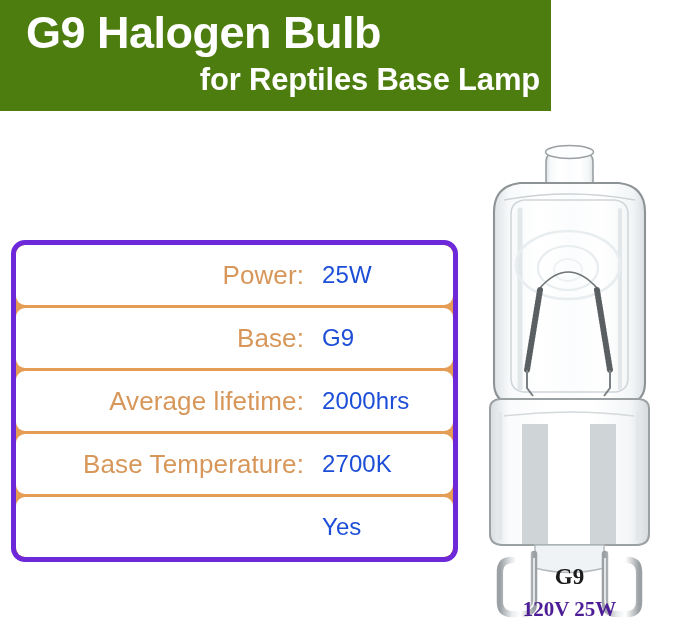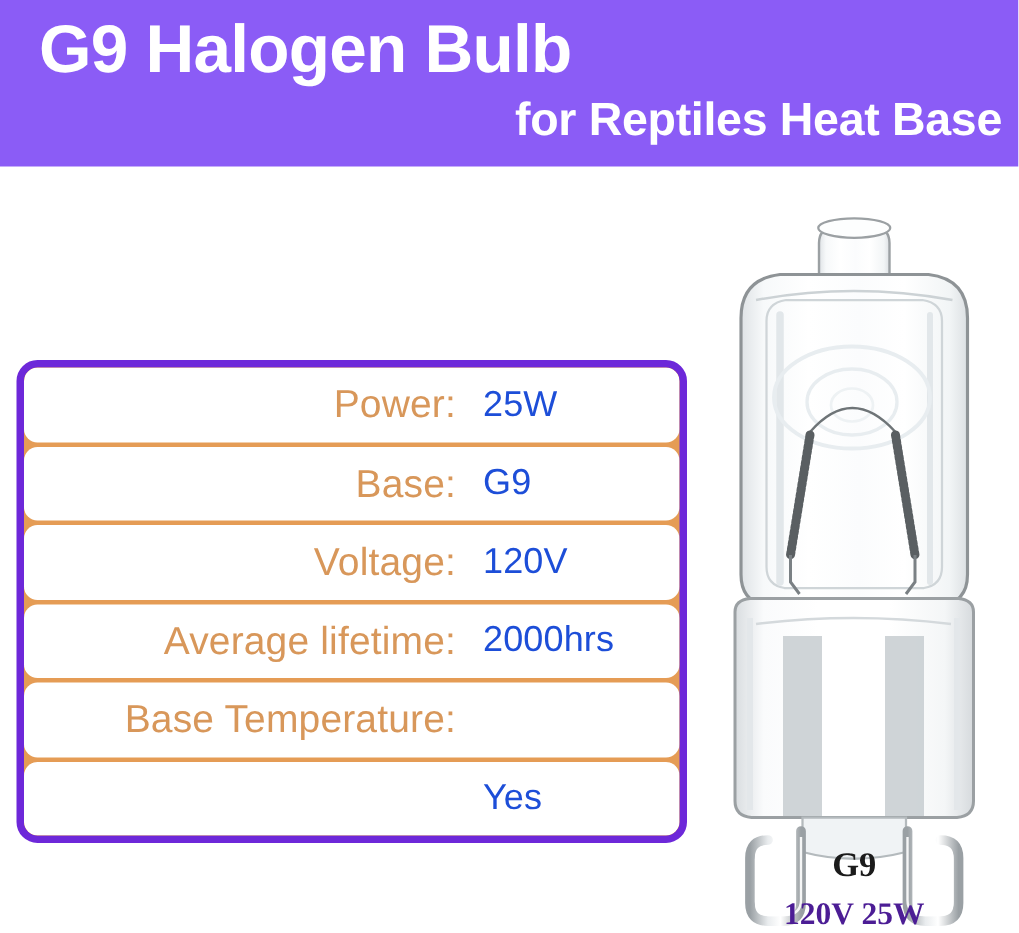--- a/index.html
+++ b/index.html
@@ -6,22 +6,22 @@
   body{
     width:679px;height:622px;
     background:#ffffff;
     font-family:"Liberation Sans", sans-serif;
     overflow:hidden;
     position:relative;
   }
 
   
   #header-banner{
-    position:absolute;left:0;top:0;width:679px;height:111px;
-    background:#8b5cf6;
+    position:absolute;left:0;top:0;width:551px;height:111px;
+    background:#4d7c0f;
   }
   #title-main{
     position:absolute;left:26px;top:10px;
     font-size:45px;font-weight:bold;color:#ffffff;
     letter-spacing:-0.5px;white-space:nowrap;
     line-height:1;
   }
   #title-sub{
     position:absolute;right:11px;top:64px;
     font-size:31px;font-weight:bold;color:#ffffff;
@@ -86,47 +86,44 @@
     font-size:21px;font-weight:bold;color:#4c1d95;
     font-family:"Liberation Serif", serif;
     line-height:1;
   }
 </style>
 </head>
 <body>
 
 <div id="header-banner">
   <div id="title-main">G9 Halogen Bulb</div>
-  <div id="title-sub">for Reptiles Heat Base</div>
+  <div id="title-sub">for Reptiles Base Lamp</div>
 </div>
 
 <div id="spec-table">
 
   <div class="spec-row">
     <span class="spec-label">Power:</span>
     <span class="spec-value">25W</span>
   </div>
 
   <div class="spec-row">
     <span class="spec-label">Base:</span>
     <span class="spec-value">G9</span>
   </div>
 
-  <div class="spec-row">
-    <span class="spec-label">Voltage:</span>
-    <span class="spec-value">120V</span>
-  </div>
 
   <div class="spec-row">
     <span class="spec-label">Average lifetime:</span>
     <span class="spec-value">2000hrs</span>
   </div>
 
   <div class="spec-row">
     <span class="spec-label">Base Temperature:</span>
+    <span class="spec-value">2700K</span>
   </div>
 
   <div class="spec-row">
     <span class="spec-value">Yes</span>
   </div>
 
 </div>
 
 <div id="bulb-figure">
   <svg id="bulb-svg" viewBox="0 0 219 482" xmlns="http://www.w3.org/2000/svg">

